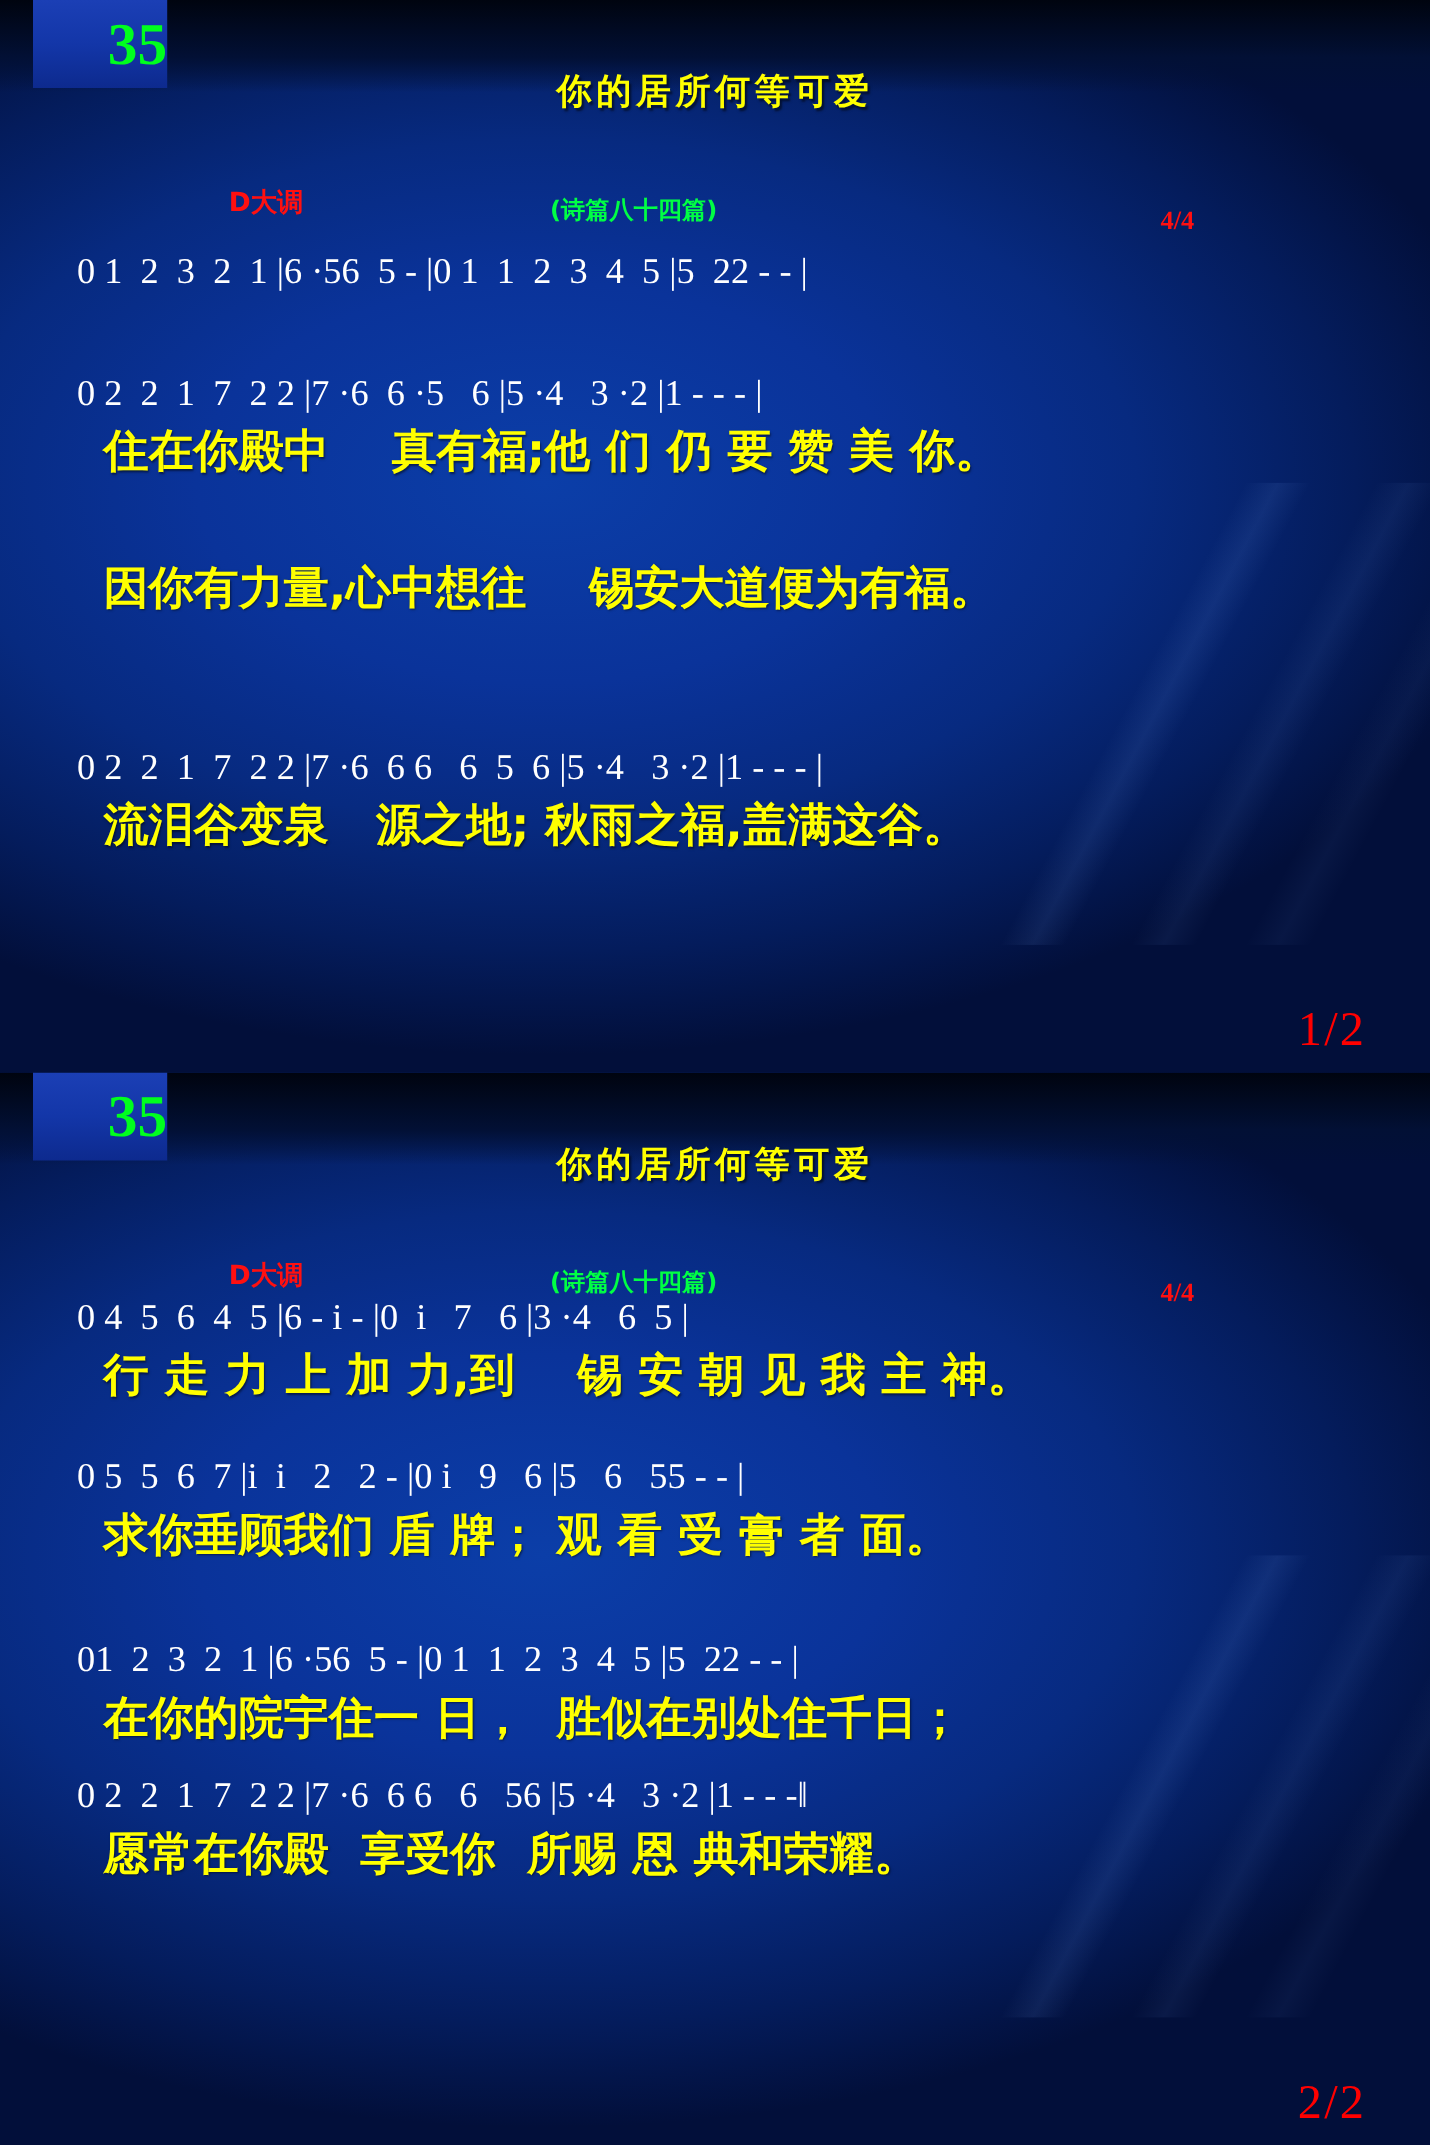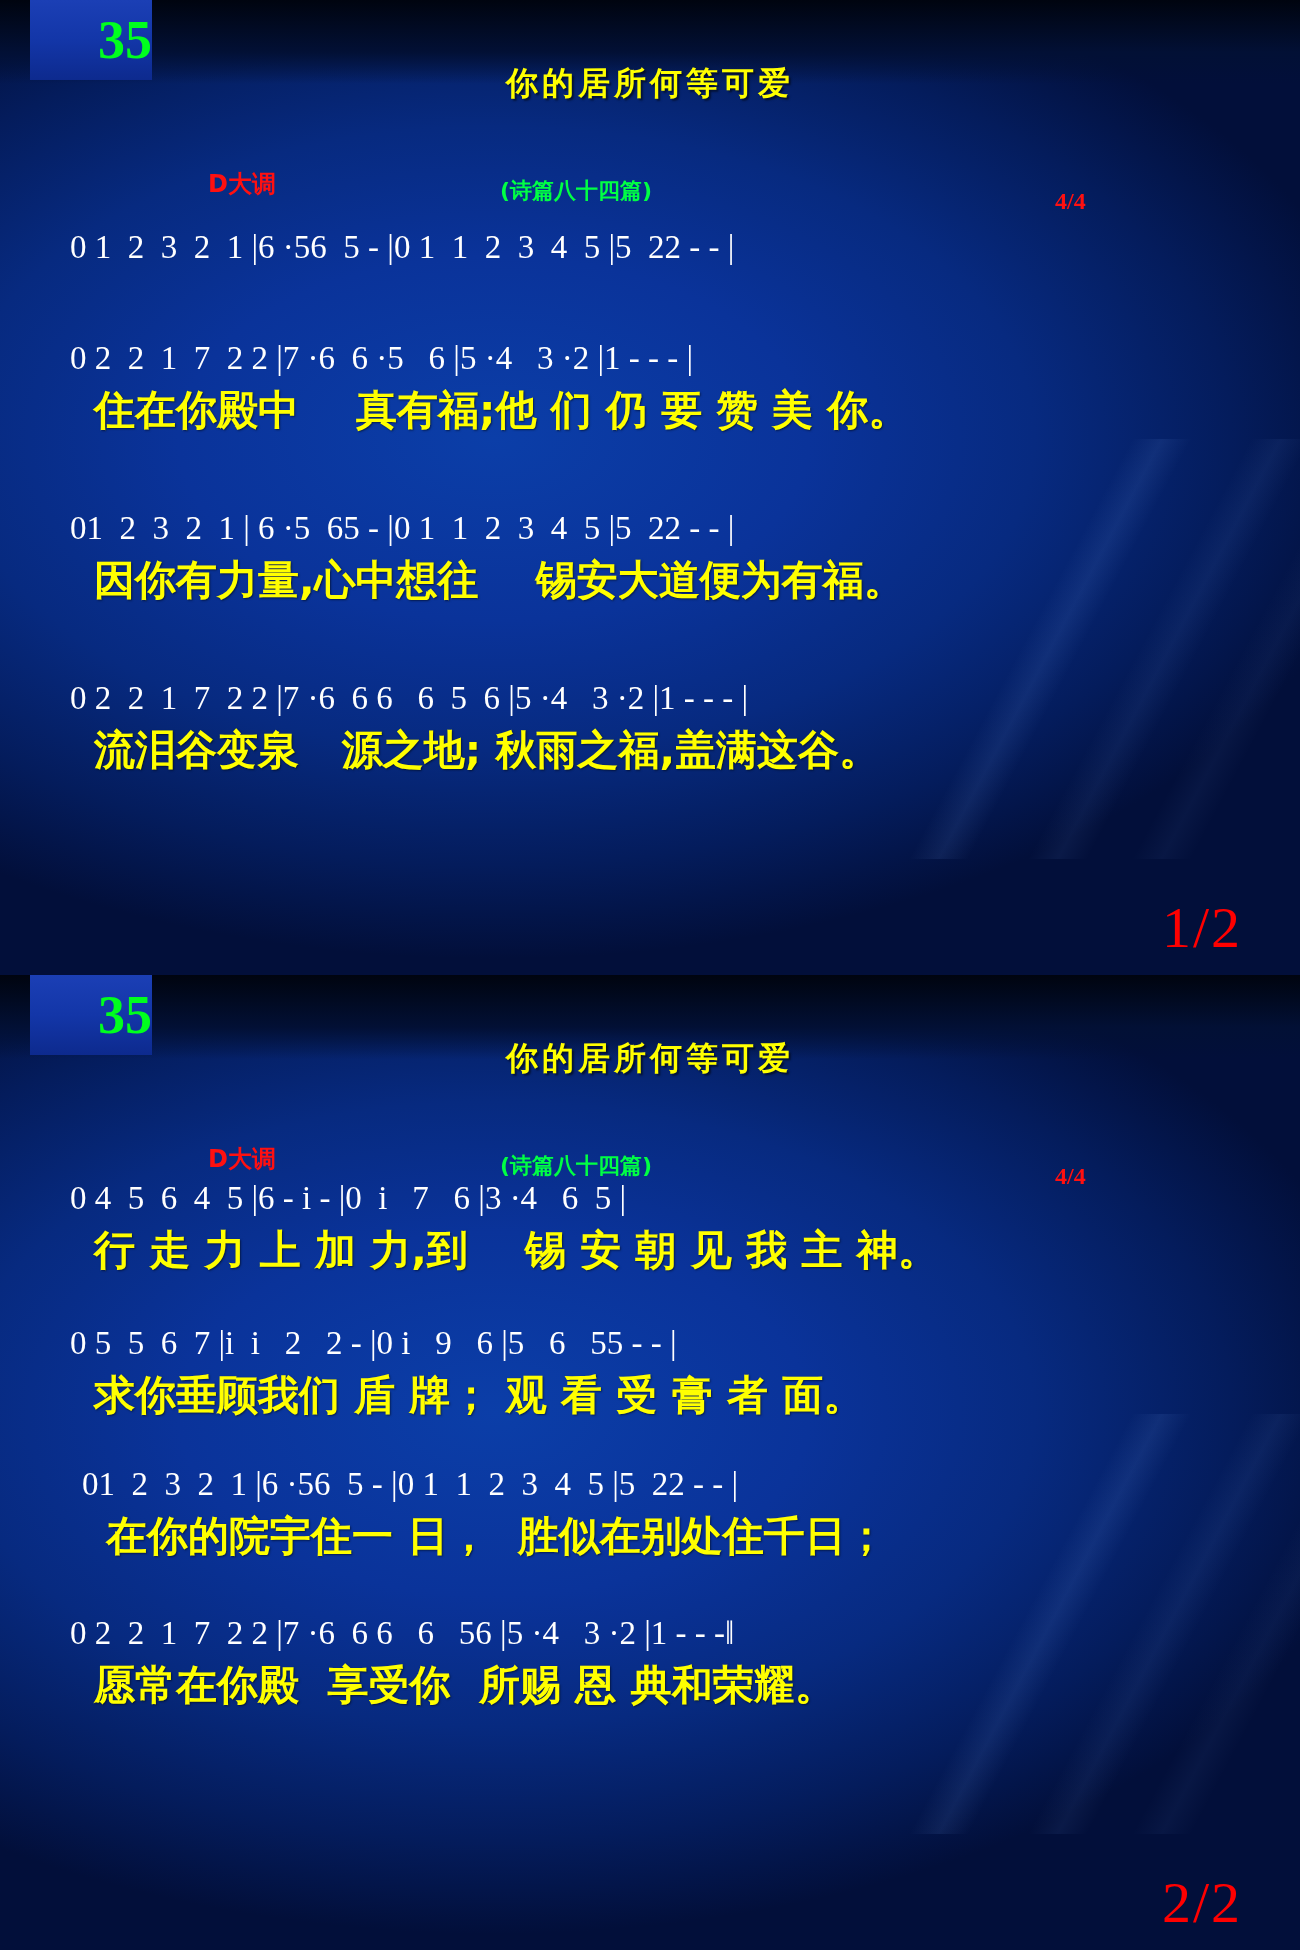--- a/index.html
+++ b/index.html
@@ -121,21 +121,21 @@
     white-space: pre;
     line-height: 58px;
     text-shadow: 1px 1px 2px rgba(0,0,0,0.5);
     padding-left: 24px;
   }
   .page-num {
     position: absolute;
     right: 58px;
     bottom: 14px;
     color: #ff0000;
-    font-size: 58px;
+    font-size: 44px;
     font-family: "Liberation Serif", serif;
     letter-spacing: 2px;
   }
 </style>
 </head>
 <body>
 
 <div class="page">
   <div class="page-top-band"></div>
   <div class="num-badge">35</div>
@@ -146,21 +146,20 @@
   <div class="meta-time">4/4</div>
 
   <div class="system" style="top:184px;margin-top:40px;">
     <div class="notes">0 1  2  3  2  1 |6 ·56  5 - |0 1  1  2  3  4  5 |5  22 - - |</div>
   </div>
   <div class="system" style="top:335px;">
     <div class="notes">0 2  2  1  7  2 2 |7 ·6  6 ·5   6 |5 ·4   3 ·2 |1 - - - |</div>
     <div class="lyrics">住在你殿中    真有福;他 们 仍 要 赞 美 你。</div>
   </div>
   <div class="system" style="top:505px;">
-    <div class="notes">01  2  3  2  1 | 6 ·5  65 - |0 1  1  2  3  4  5 |5  22 - - |</div>
     <div class="lyrics">因你有力量,心中想往    锡安大道便为有福。</div>
   </div>
   <div class="system" style="top:675px;">
     <div class="notes">0 2  2  1  7  2 2 |7 ·6  6 6   6  5  6 |5 ·4   3 ·2 |1 - - - |</div>
     <div class="lyrics">流泪谷变泉   源之地; 秋雨之福,盖满这谷。</div>
   </div>
 
   <div class="page-num">1/2</div>
 </div>
 
@@ -174,21 +173,21 @@
   <div class="meta-time">4/4</div>
 
   <div class="system" style="top:200px;">
     <div class="notes">0 4  5  6  4  5 |6 - i - |0  i   7   6 |3 ·4   6  5 |</div>
     <div class="lyrics">行 走 力 上 加 力,到    锡 安 朝 见 我 主 神。</div>
   </div>
   <div class="system" style="top:345px;">
     <div class="notes">0 5  5  6  7 |i  i   2   2 - |0 i   9   6 |5   6   55 - - |</div>
     <div class="lyrics">求你垂顾我们 盾 牌； 观 看 受 膏 者 面。</div>
   </div>
-  <div class="system" style="top:486px;margin-left:12px;">
+  <div class="system" style="top:511px;">
     <div class="notes">01  2  3  2  1 |6 ·56  5 - |0 1  1  2  3  4  5 |5  22 - - |</div>
     <div class="lyrics">在你的院宇住一 日，  胜似在别处住千日；</div>
   </div>
   <div class="system" style="top:635px;">
     <div class="notes">0 2  2  1  7  2 2 |7 ·6  6 6   6   56 |5 ·4   3 ·2 |1 - - -‖</div>
     <div class="lyrics">愿常在你殿  享受你  所赐 恩 典和荣耀。</div>
   </div>
 
   <div class="page-num">2/2</div>
 </div>

